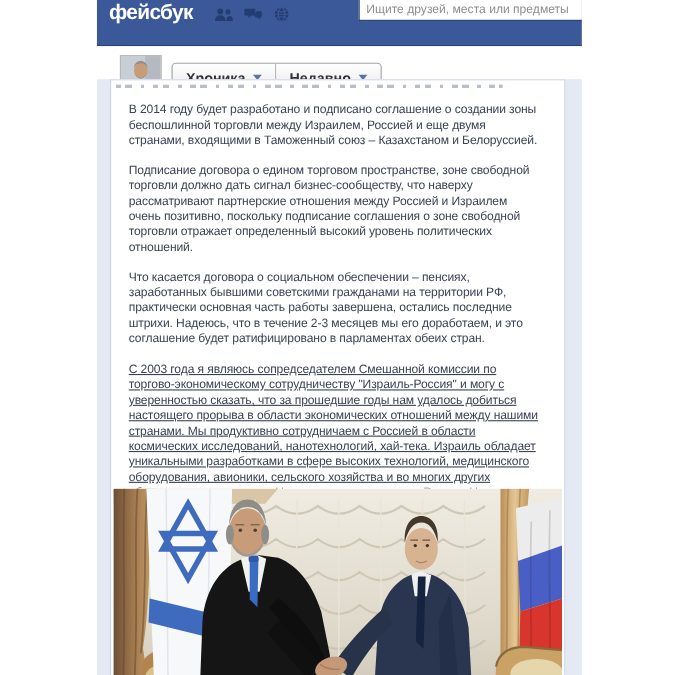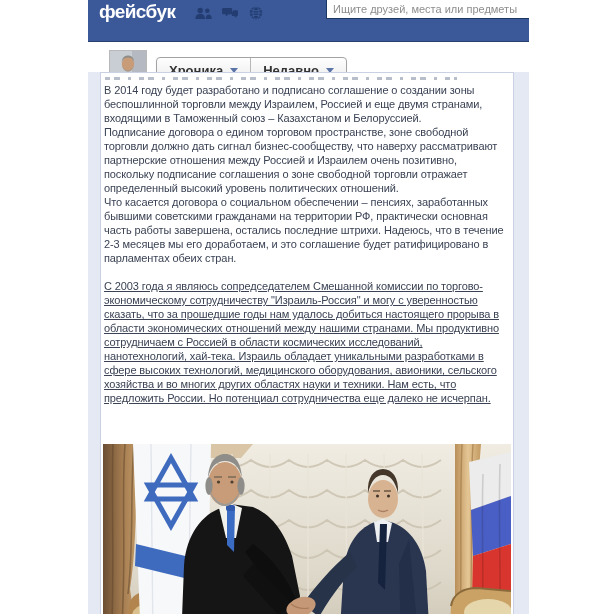--- a/index.html
+++ b/index.html
@@ -33,21 +33,21 @@
   .seg:last-child{border-right:none;text-decoration:underline;}
   .caret{width:0;height:0;border-left:4px solid transparent;border-right:4px solid transparent;
         border-top:5px solid #5b74a8;margin-top:1px;}
 
   
   .content{position:absolute;top:72px;left:0;right:0;bottom:0;background:#e5e9f3;overflow:hidden;}
   .post{position:absolute;left:12px;top:0;width:414px;height:560px;background:#fff;
         border:1px solid #c9d1e3;box-sizing:border-box;}
   .post-text{position:relative;padding:4px 9px 0 3px;font-size:11px;line-height:14px;
         color:#3a4254;height:367px;overflow:hidden;letter-spacing:-0.1px;}
-  .post-text p{margin:0;}
+  .post-text p{margin:13px;}
   .post-text p.gap{margin-top:14px;text-decoration:underline;}
   .cutline{height:3px;margin:0 0 3px 1px;width:88%;opacity:.55;
         background:repeating-linear-gradient(90deg,#7e899e 0 5px,transparent 5px 9px,#7e899e 9px 15px,
         transparent 15px 23px,#7e899e 23px 26px,transparent 26px 34px);}
   .photo-wrap{position:absolute;left:2px;top:371px;width:408px;height:200px;overflow:hidden;}
   .photo-wrap svg{display:block;}
 </style>
 </head>
 <body>
 

